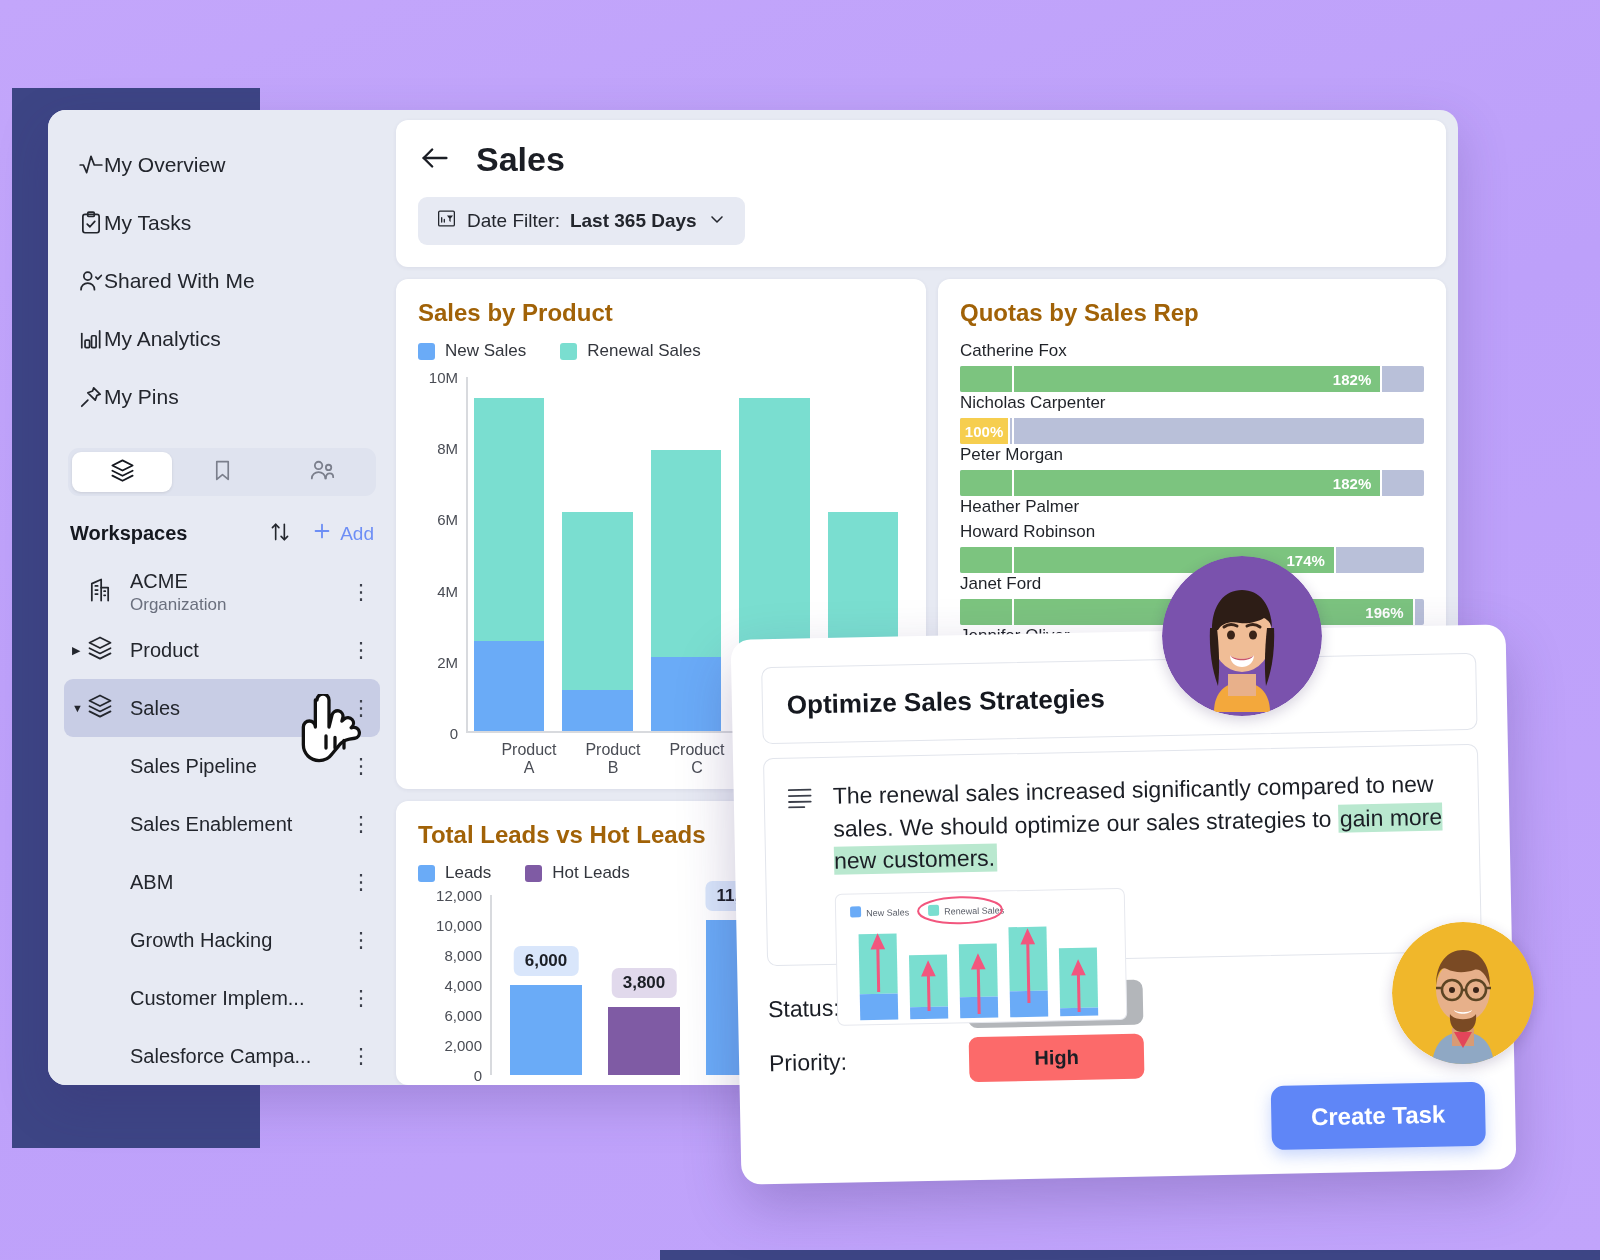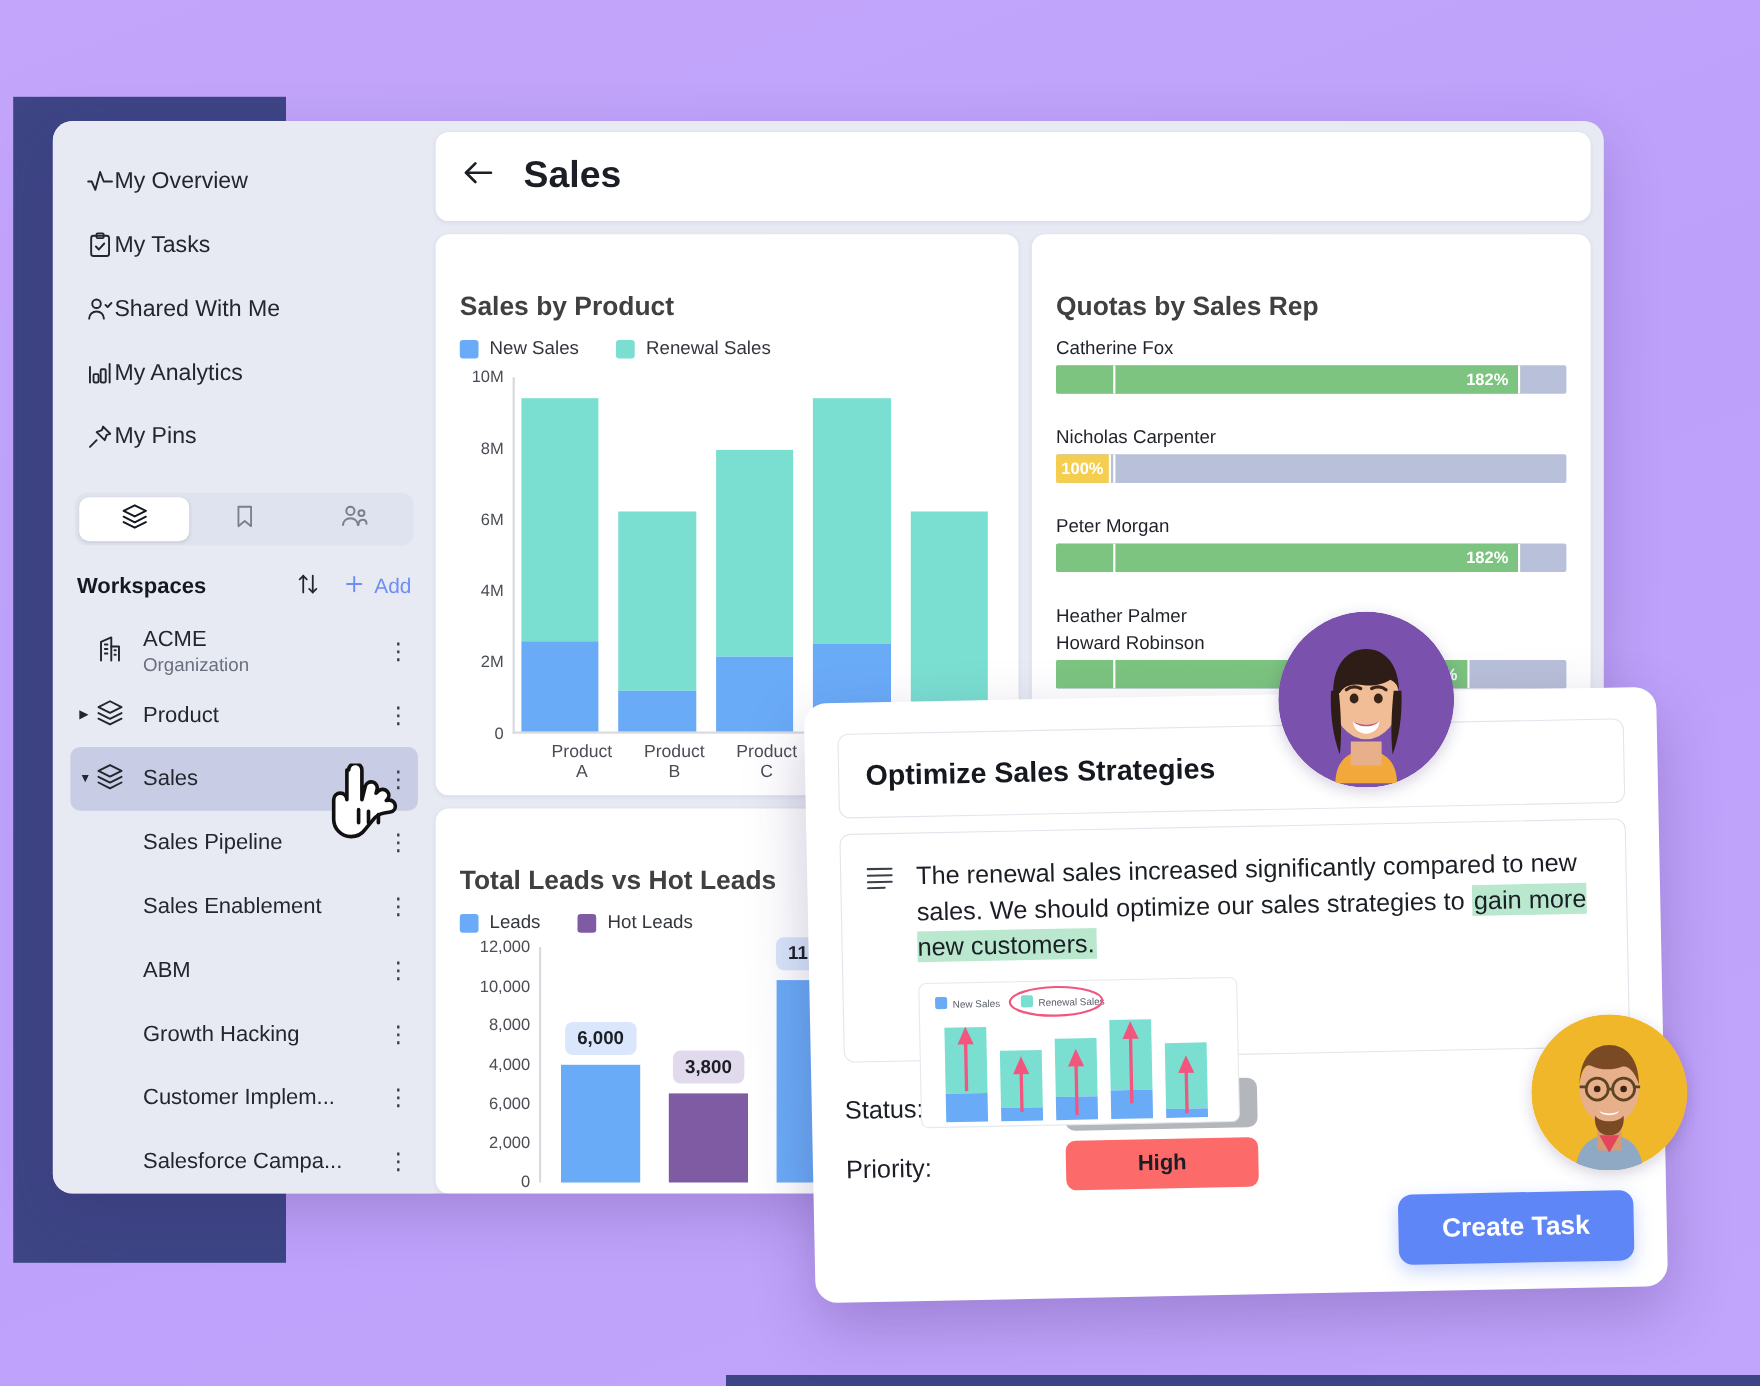--- a/index.html
+++ b/index.html
@@ -120,21 +120,21 @@
   .date-filter {
     display: inline-flex; align-items: center; gap: 10px;
     background: #e7eaf3; border-radius: 9px;
     padding: 11px 18px; margin-top: 18px;
     font-size: 19px; color: #23262d; cursor: pointer;
   }
   .date-filter b { font-weight: bold; }
 
   .charts-row { display: flex; gap: 12px; flex: 0 0 auto; }
   .chart-panel { padding: 20px 22px 12px 22px; }
-  .chart-title { font-size: 24px; font-weight: bold; color: #404040; margin-top: 32px; }
+  .chart-title { font-size: 24px; font-weight: bold; color: #a16207; }
   .legend { display: flex; gap: 34px; margin-top: 14px; }
   .legend-item { display: flex; align-items: center; gap: 10px; font-size: 17px; color: #33363d; }
   .swatch { width: 17px; height: 17px; border-radius: 3px; }
 
   
   .sbp { flex: 0 0 530px; height: 510px; display:flex; flex-direction:column; }
   .sbp-plot { flex: 1; display: flex; margin-top: 16px; position: relative; }
   .yaxis {
     width: 48px; flex: 0 0 48px; position: relative;
     font-size: 15px; color: #4a4d55;
@@ -151,21 +151,21 @@
   .bar-seg { width: 100%; }
   .xlabels { display: flex; gap: 18px; padding: 8px 6px 0 6px; margin-left: 72px; }
   .xlabel { flex: 1; text-align: center; font-size: 16px; color: #4a4d55; }
 
   
   .quotas { flex: 1; height: 510px; overflow: hidden; }
   .quota-list { margin-top: 14px; }
   .quota-name { font-size: 17px; color: #1f2228; margin-bottom: 5px; }
   .quota-track {
     height: 26px; background: #b9c0d9; border-radius: 2px;
-    position: relative; margin-bottom: 30px; overflow: hidden;
+    position: relative; margin-bottom: 1px; overflow: hidden;
   }
   .quota-fill {
     height: 100%; position: relative;
     display: flex; align-items: center; justify-content: flex-end;
     padding-right: 9px;
     color: #ffffff; font-size: 15px; font-weight: bold;
     border-right: 2px solid #ffffff;
   }
   .quota-fill::before {
     content: ""; position: absolute; left: 0; top: 0; bottom: 0;
@@ -437,20 +437,36 @@
 
     <div class="panel topbar">
       <div class="topbar-title-row">
         <span class="back-arrow">
           <svg width="34" height="34" viewBox="0 0 24 24" fill="none" stroke="#1b1e25" stroke-width="1.7" stroke-linecap="round" stroke-linejoin="round">
               <path d="M20 12H4"></path>
               <path d="M10 6l-6 6 6 6"></path>
             </svg>
         </span>
         <span class="page-title">Sales</span>
+      </div>
+      <div class="date-filter">
+        <span>
+          <svg width="21" height="21" viewBox="0 0 24 24" fill="none" stroke="#23262d" stroke-width="1.5" stroke-linecap="round" stroke-linejoin="round">
+              <rect x="3" y="3.5" width="18" height="17" rx="1.5"></rect>
+              <path d="M6.5 16V11M9.5 16v-3"></path>
+              <path d="M12.5 8.5h7l-2.8 3.4V16l-1.5-1.1v-3z" fill="#23262d" stroke="none"></path>
+            </svg>
+        </span>
+        <span>Date Filter: </span>
+          <b>Last 365 Days</b>
+        <span>
+          <svg width="20" height="20" viewBox="0 0 24 24" fill="none" stroke="#23262d" stroke-width="1.8" stroke-linecap="round" stroke-linejoin="round">
+              <path d="M6 9.5l6 6 6-6"></path>
+            </svg>
+        </span>
       </div>
     </div>
 
     <div class="charts-row">
 
       <section class="panel chart-panel sbp">
         <div class="chart-title">Sales by Product</div>
         <div class="legend">
           <span class="legend-item">
             <span class="swatch" style="background:#6aabf7"></span>

